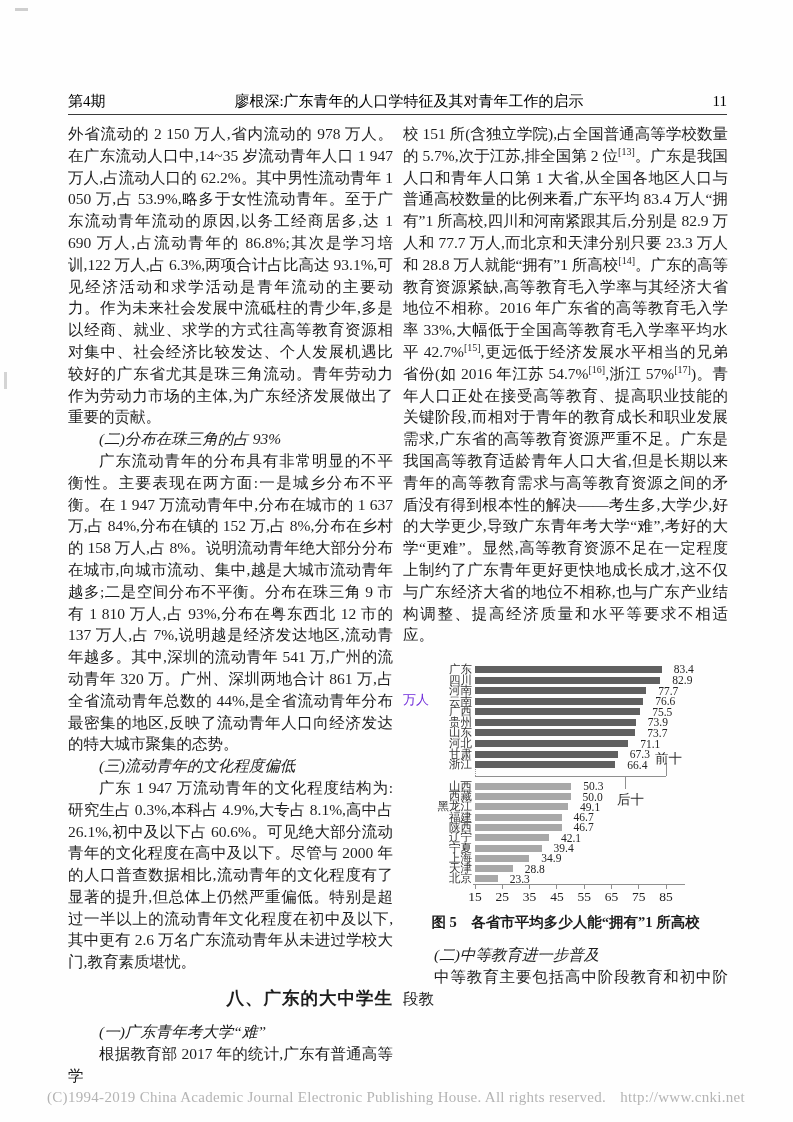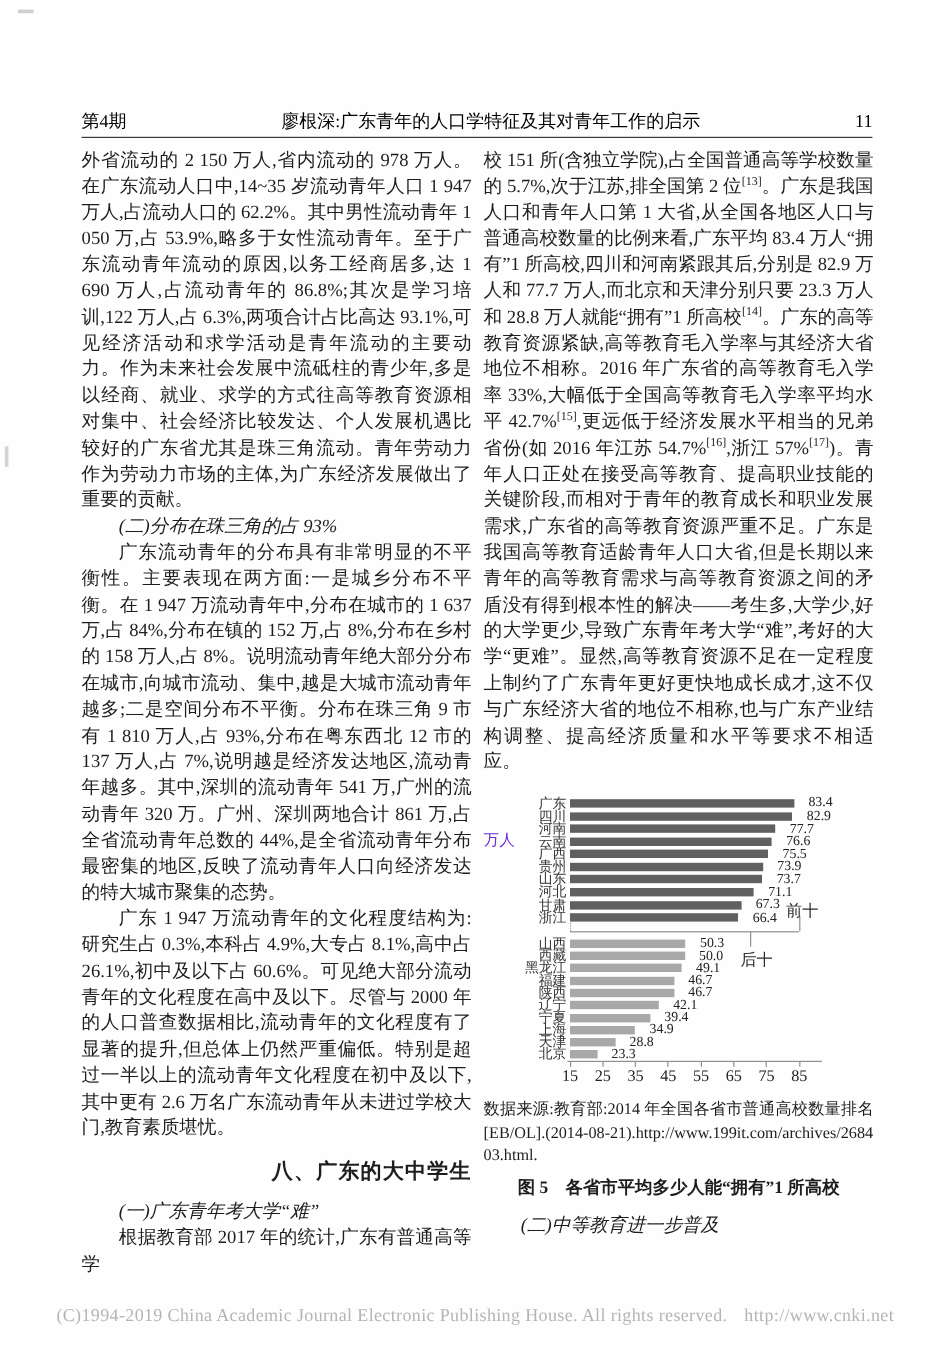--- a/index.html
+++ b/index.html
@@ -77,20 +77,21 @@
     <span>11</span>
   </header>
   <div class="header-rule"></div>
 
   <main class="columns">
 
     <section>
       <p class="body-p">外省流动的 2 150 万人,省内流动的 978 万人。在广东流动人口中,14~35 岁流动青年人口 1 947 万人,占流动人口的 62.2%。其中男性流动青年 1 050 万,占 53.9%,略多于女性流动青年。至于广东流动青年流动的原因,以务工经商居多,达 1 690 万人,占流动青年的 86.8%;其次是学习培训,122 万人,占 6.3%,两项合计占比高达 93.1%,可见经济活动和求学活动是青年流动的主要动力。作为未来社会发展中流砥柱的青少年,多是以经商、就业、求学的方式往高等教育资源相对集中、社会经济比较发达、个人发展机遇比较好的广东省尤其是珠三角流动。青年劳动力作为劳动力市场的主体,为广东经济发展做出了重要的贡献。</p>
       <p class="body-p sub indent">(二)分布在珠三角的占 93%</p>
       <p class="body-p indent">广东流动青年的分布具有非常明显的不平衡性。主要表现在两方面:一是城乡分布不平衡。在 1 947 万流动青年中,分布在城市的 1 637 万,占 84%,分布在镇的 152 万,占 8%,分布在乡村的 158 万人,占 8%。说明流动青年绝大部分分布在城市,向城市流动、集中,越是大城市流动青年越多;二是空间分布不平衡。分布在珠三角 9 市有 1 810 万人,占 93%,分布在粤东西北 12 市的 137 万人,占 7%,说明越是经济发达地区,流动青年越多。其中,深圳的流动青年 541 万,广州的流动青年 320 万。广州、深圳两地合计 861 万,占全省流动青年总数的 44%,是全省流动青年分布最密集的地区,反映了流动青年人口向经济发达的特大城市聚集的态势。</p>
+      <p class="body-p sub indent">(三)流动青年的文化程度偏低</p>
       <p class="body-p indent">广东 1 947 万流动青年的文化程度结构为:研究生占 0.3%,本科占 4.9%,大专占 8.1%,高中占 26.1%,初中及以下占 60.6%。可见绝大部分流动青年的文化程度在高中及以下。尽管与 2000 年的人口普查数据相比,流动青年的文化程度有了显著的提升,但总体上仍然严重偏低。特别是超过一半以上的流动青年文化程度在初中及以下,其中更有 2.6 万名广东流动青年从未进过学校大门,教育素质堪忧。</p>
       <h2 class="section-heading">八、广东的大中学生</h2>
       <p class="body-p sub indent">(一)广东青年考大学“难”</p>
       <p class="body-p indent">根据教育部 2017 年的统计,广东有普通高等学</p>
     </section>
 
     <section>
       <p class="body-p"><span>校 151 所(含独立学院),占全国普通高等学校数量的 5.7%,次于江苏,排全国第 2 位</span><sup class="ref">[13]</sup><span>。广东是我国人口和青年人口第 1 大省,从全国各地区人口与普通高校数量的比例来看,广东平均 83.4 万人“拥有”1 所高校,四川和河南紧跟其后,分别是 82.9 万人和 77.7 万人,而北京和天津分别只要 23.3 万人和 28.8 万人就能“拥有”1 所高校</span><sup class="ref">[14]</sup><span>。广东的高等教育资源紧缺,高等教育毛入学率与其经济大省地位不相称。2016 年广东省的高等教育毛入学率 33%,大幅低于全国高等教育毛入学率平均水平 42.7%</span><sup class="ref">[15]</sup><span>,更远低于经济发展水平相当的兄弟省份(如 2016 年江苏 54.7%</span><sup class="ref">[16]</sup><span>,浙江 57%</span><sup class="ref">[17]</sup><span>)。青年人口正处在接受高等教育、提高职业技能的关键阶段,而相对于青年的教育成长和职业发展需求,广东省的高等教育资源严重不足。广东是我国高等教育适龄青年人口大省,但是长期以来青年的高等教育需求与高等教育资源之间的矛盾没有得到根本性的解决——考生多,大学少,好的大学更少,导致广东青年考大学“难”,考好的大学“更难”。显然,高等教育资源不足在一定程度上制约了广东青年更好更快地成长成才,这不仅与广东经济大省的地位不相称,也与广东产业结构调整、提高经济质量和水平等要求不相适应。</span></p>
 
       <figure class="figure">
@@ -222,26 +223,26 @@
               <span class="cticklabel" style="left: 168.2px;">55</span>
               <span class="ctick" style="left: 208px;"></span>
               <span class="cticklabel" style="left: 195.5px;">65</span>
               <span class="ctick" style="left: 235.3px;"></span>
               <span class="cticklabel" style="left: 222.8px;">75</span>
               <span class="ctick" style="left: 262.6px;"></span>
               <span class="cticklabel" style="left: 250.1px;">85</span>
             </div>
         </div>
         <figcaption>
-          <p class="source">数据来源:教育部:2014 年全国各省市普通高校数量排名[EB/OL].(2014-08-21).http://www.199it.com/archives/268403.html.</p>
           <p class="caption">图 5　各省市平均多少人能“拥有”1 所高校</p>
         </figcaption>
       </figure>
 
       <p class="body-p sub indent after-fig">(二)中等教育进一步普及</p>
+      <p class="body-p indent">中等教育主要包括高中阶段教育和初中阶段教</p>
     </section>
 
   </main>
 
   <footer class="footer">
     <span>(C)1994-2019 China Academic Journal Electronic Publishing House. All rights reserved.</span>
     <span>http://www.cnki.net</span>
   </footer>
 </div>
 

